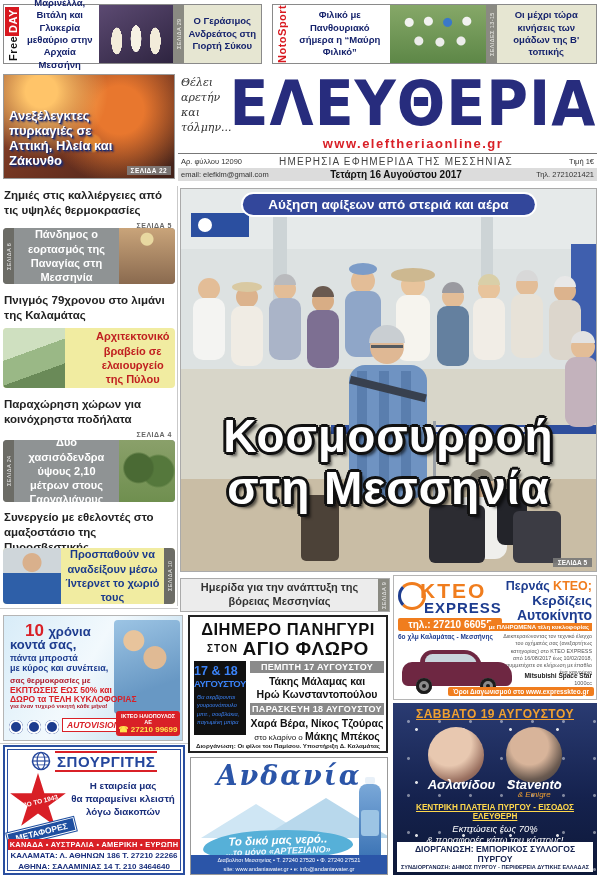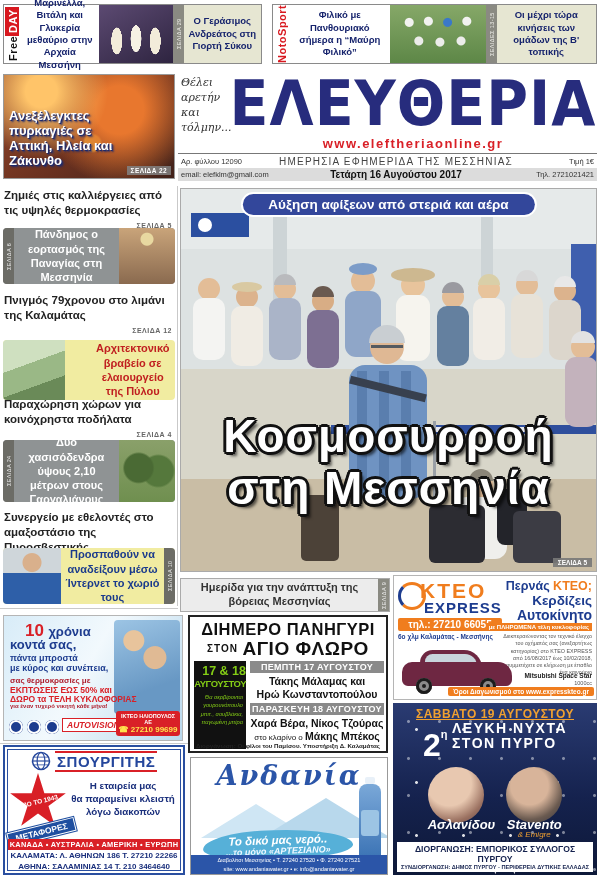--- a/index.html
+++ b/index.html
@@ -97,21 +97,21 @@
   .auto .redbox{position:absolute;right:2px;bottom:4px;width:62px;background:#d92027;border-radius:3px;color:#fff;text-align:center;padding:2px 1px;}
   .auto .rb1{font-size:5.5px;font-weight:bold;}
   .auto .rb2{font-size:8px;font-weight:bold;color:#ffe34d;}
 
   
   .pani{left:188px;top:615px;width:200px;height:138px;background:#fff;border:2px solid #222;}
   .pani .t1{position:absolute;top:3px;left:0;width:100%;text-align:center;font-size:16.5px;font-weight:bold;color:#111;letter-spacing:.5px;}
   .pani .t2{position:absolute;top:21px;left:0;width:100%;text-align:center;font-weight:bold;color:#111;}
   .pani .t2a{font-size:10px;vertical-align:3px;letter-spacing:1px;}
   .pani .t2b{font-size:19px;letter-spacing:.5px;}
-  .pani .datebox{position:absolute;left:4px;top:44px;width:52px;height:88px;background:#111;color:#84cc16;text-align:right;}
+  .pani .datebox{position:absolute;left:4px;top:44px;width:52px;height:74px;background:#111;color:#3b82f6;text-align:left;}
   .pani .d1{font-size:12.5px;font-weight:bold;margin-top:3px;}
   .pani .d2{font-size:9.5px;font-weight:bold;letter-spacing:-.5px;}
   .pani .menu{font-size:5.6px;font-style:italic;margin-top:4px;padding:0 3px;line-height:1.5;}
   .pani .col{position:absolute;left:60px;top:44px;width:134px;text-align:center;}
   .pani .dayhdr{background:#8a8a8a;color:#fff;font-weight:bold;font-size:9px;padding:1px 0;letter-spacing:.3px;}
   .pani .art{font-size:10.5px;font-weight:bold;color:#111;line-height:1.25;margin:2px 0;}
   .pani .art .pre{font-weight:normal;font-size:8px;}
   .pani .foot{position:absolute;bottom:2px;left:0;width:100%;text-align:center;font-size:6.2px;color:#222;font-weight:bold;}
 
   
@@ -215,21 +215,21 @@
     <div class="vtag2">ΣΕΛΙΔΑ 6</div>
     <div class="txt">Πάνδημος ο εορτασμός της Παναγίας στη Μεσσηνία</div>
     <div class="bimg" style="background:radial-gradient(circle at 50% 20%,#e8d8a0 0 6px,rgba(0,0,0,0) 7px),linear-gradient(#c9a47a,#8a6a4f);"></div>
   </div>
 
   <div class="sbtext" style="top:293px;">
     <span>Πνιγμός 79χρονου στο λιμάνι της Καλαμάτας</span>
     <span class="sbpage">ΣΕΛΙΔΑ 12</span>
   </div>
 
-  <div class="sbbox yellowbx" style="top:340px;height:60px;gap:28px;">
+  <div class="sbbox yellowbx" style="top:328px;height:60px;gap:28px;">
     <div class="bimg" style="flex-basis:62px;background:linear-gradient(160deg,#cfe0c0 0 40%,#9ab886 40% 70%,#6a8a58 70%);"></div>
     <div class="txt" style="color:#c02020;">Αρχιτεκτονικό βραβείο σε ελαιουργείο της Πύλου</div>
     <div class="vtag2">ΣΕΛΙΔΑ 10</div>
   </div>
 
   <div class="sbtext" style="top:397px;">
     <span>Παραχώρηση χώρων για κοινόχρηστα ποδήλατα</span>
     <span class="sbpage">ΣΕΛΙΔΑ 4</span>
   </div>
 
@@ -397,24 +397,20 @@
       <div class="art">
         <div>Χαρά Βέρα, Νίκος Τζούρας</div>
         <div><span class="pre">στο κλαρίνο ο </span><span>Μάκης Μπέκος</span></div>
       </div>
     </div>
     <div class="foot">Διοργάνωση: Οι φίλοι του Παμίσου. Υποστήριξη Δ. Καλαμάτας</div>
   </div>
 
   <div class="ad pyr">
     <div class="date">ΣΑΒΒΑΤΟ 19 ΑΥΓΟΥΣΤΟΥ</div>
-    <div class="t2">
-      <span class="num">2</span><span class="sup">η</span>
-      <span class="wl"><span>ΛΕΥΚΗ ΝΥΧΤΑ</span><br><span>ΣΤΟΝ ΠΥΡΓΟ</span></span>
-    </div>
     <div class="ports">
       <div>
         <div class="port p1"></div>
         <div class="aname">Ασλανίδου</div>
       </div>
       <div>
         <div class="port p2"></div>
         <div class="aname">Stavento</div>
         <div class="aname2">&amp; Emigre</div>
       </div>

